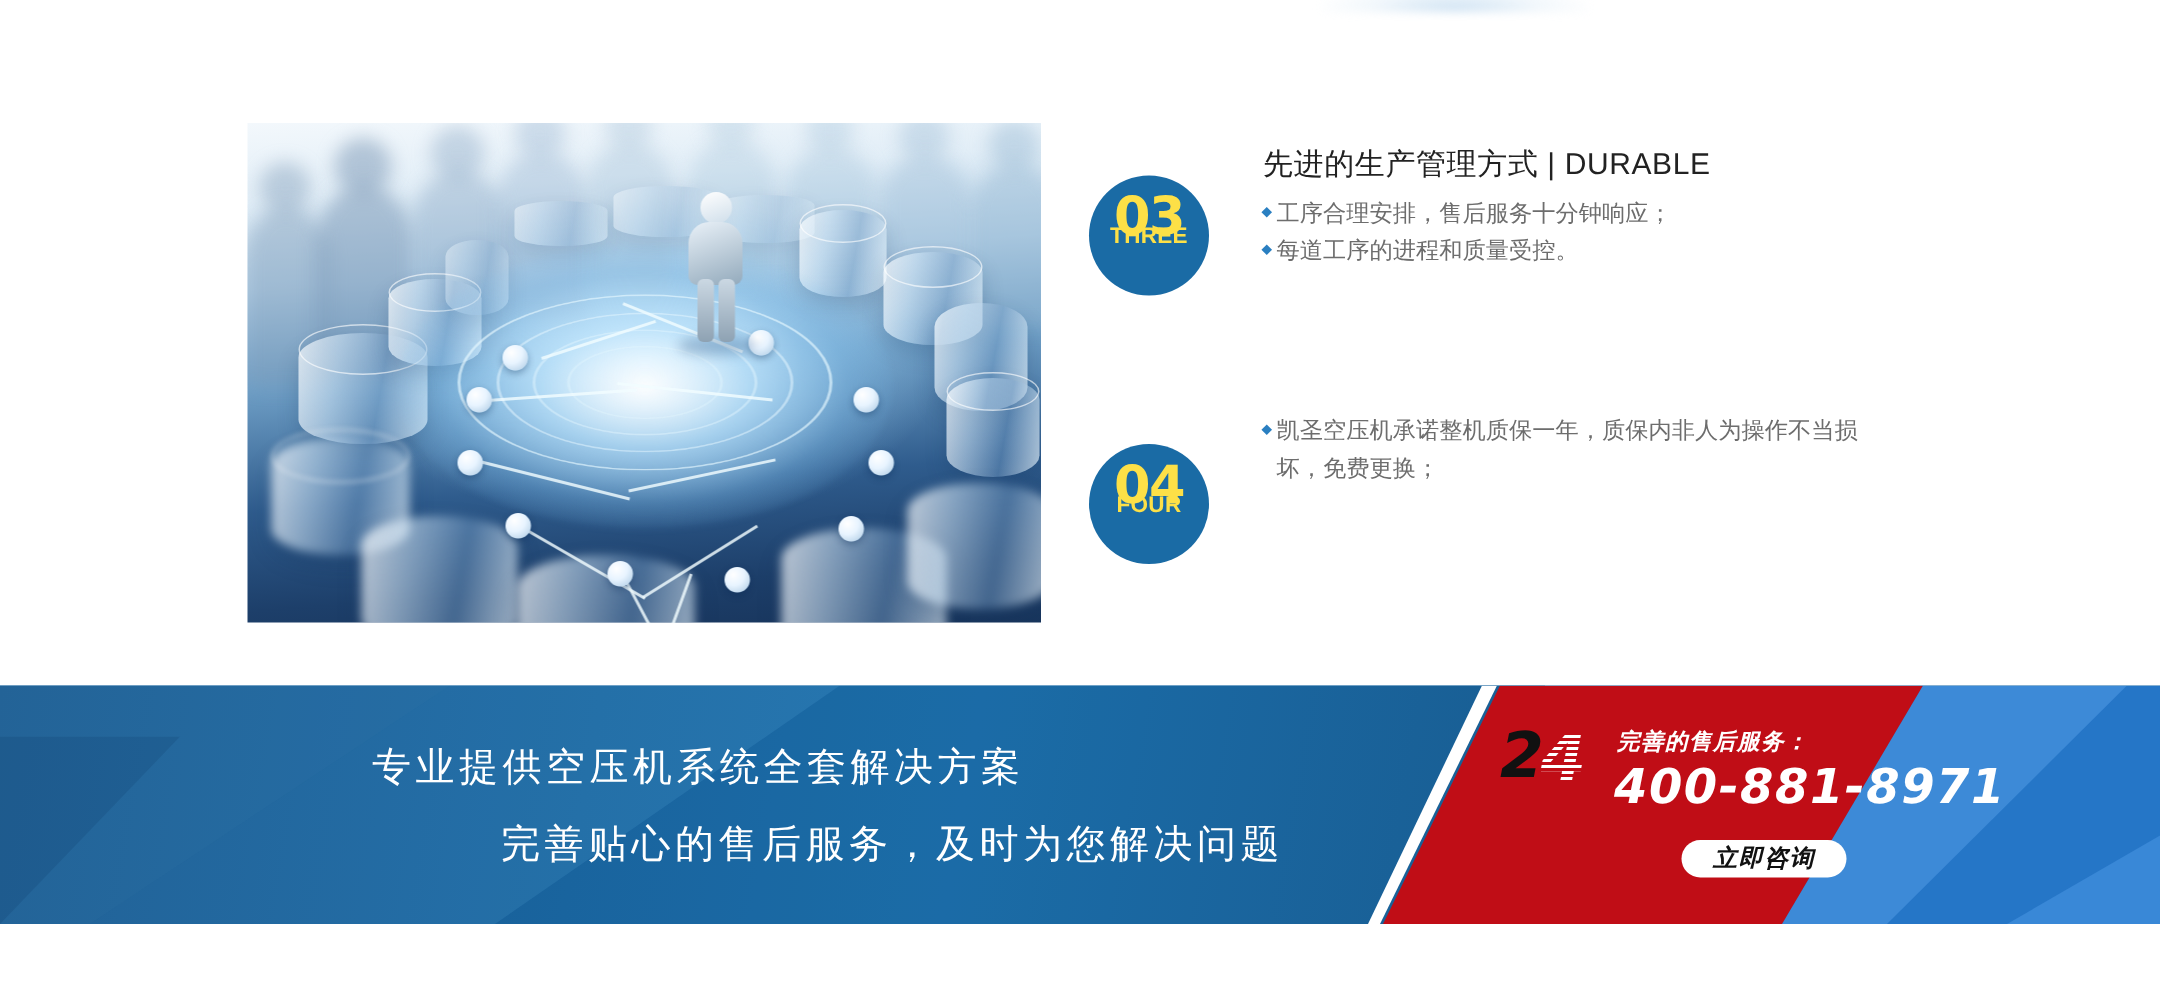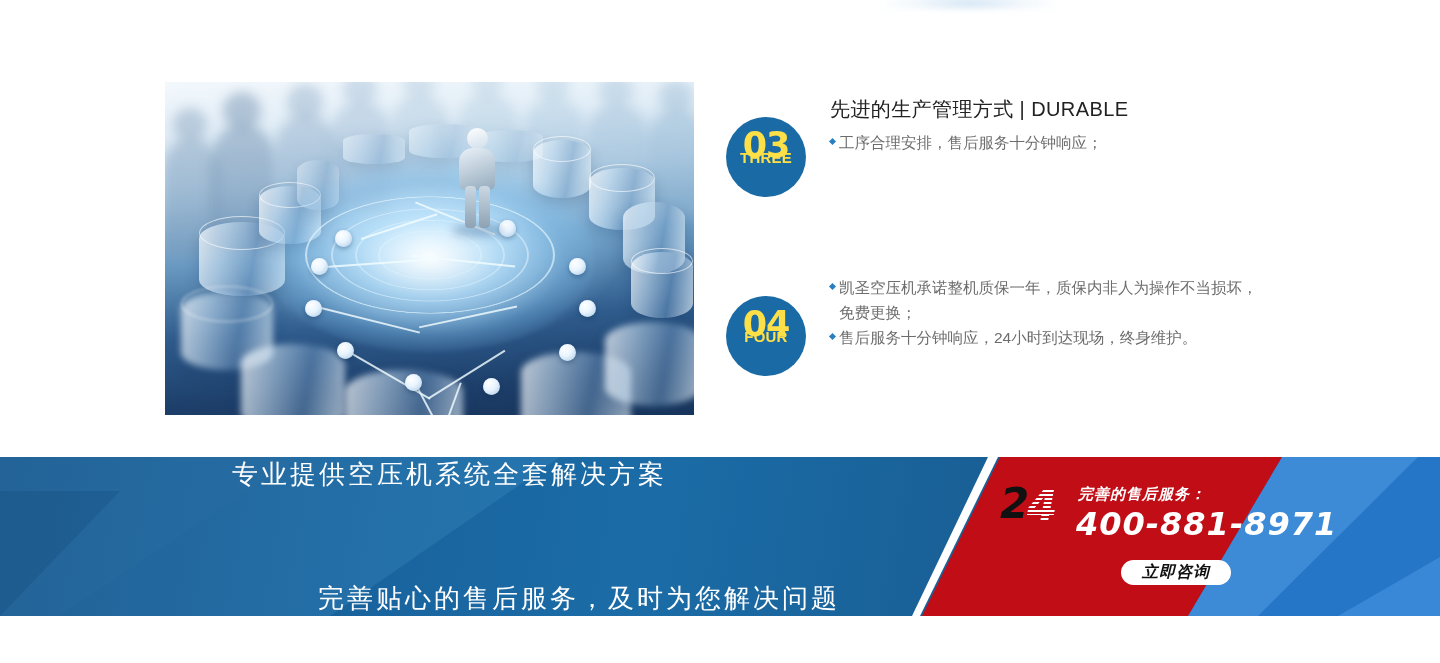--- a/index.html
+++ b/index.html
@@ -96,21 +96,21 @@
   }
   .badge .num{
     position:absolute; left:0; right:0; top:11px; text-align:center;
     font-size:35px; font-weight:bold; letter-spacing:-1px; line-height:1;
     font-family:"DejaVu Sans",sans-serif;
   }
   .badge .word{
     position:absolute; left:0; right:0; top:33px; text-align:center;
     font-size:15px; font-weight:bold; line-height:1; letter-spacing:.2px;
   }
-  .feature-text{ margin-left:24px; padding-top:0; }
+  .feature-text{ margin-left:36px; padding-top:0; }
   .feature-title{
     font-size:20px; color:#222222; letter-spacing:.4px; margin-bottom:7px;
     white-space:nowrap;
   }
   .feature-title .en{ font-weight:normal; }
   .bullet-line{
     font-size:15.5px; color:#6d6d6d; line-height:25px;
     display:flex; align-items:flex-start;
   }
   .dia{
@@ -124,22 +124,23 @@
     position:absolute; left:0; top:457px; width:1440px; height:159px;
     overflow:hidden; background:#1a6ba5;
   }
   .b-facet{ position:absolute; }
   .banner-blue-left{
     position:absolute; left:0; top:0; width:1030px; height:159px;
     background:linear-gradient(100deg,#185b92 0%,#1b6aa5 38%,#1e72af 62%,#1a6399 100%);
   }
   .banner-text{
     position:absolute; left:0; top:0; width:930px; height:159px;
-    display:flex; flex-direction:column; justify-content:space-between;
+    display:flex; flex-direction:column; justify-content:center;
     color:#ffffff;
+    padding-left:16px;
   }
   .banner-line1{
     font-size:26px; letter-spacing:3px; text-align:left;
     padding-left:232px; margin-bottom:16px;
   }
   .banner-line2{
     font-size:26px; letter-spacing:3px; text-align:left;
     padding-left:318px;
   }
 
@@ -305,37 +306,37 @@
     <div class="badge">
       <div class="num">03</div>
       <div class="word">THREE</div>
     </div>
     <div class="feature-text">
       <div class="feature-title"><span>先进的生产管理方式</span><span> | </span><span class="en">DURABLE</span></div>
       <div class="bullet-line">
         <span class="dia"></span>
         <span class="txt">工序合理安排，售后服务十分钟响应；</span>
       </div>
+      <div class="bullet-line">
+        <span class="dia"></span>
+        <span class="txt">每道工序的进程和质量受控。</span>
+      </div>
     </div>
   </div>
 
   <div class="feature-row">
     <div class="badge">
       <div class="num">04</div>
       <div class="word">FOUR</div>
     </div>
     <div class="feature-text">
       <div class="bullet-line">
         <span class="dia"></span>
         <span class="txt">凯圣空压机承诺整机质保一年，质保内非人为操作不当损坏，免费更换；</span>
       </div>
-      <div class="bullet-line">
-        <span class="dia"></span>
-        <span class="txt">售后服务十分钟响应，24小时到达现场，终身维护。</span>
-      </div>
     </div>
   </div>
 
 </div>
 
 <div class="banner">
 
   <div class="banner-blue-left">
     <div class="b-facet" style="left:0;top:0;width:400px;height:159px;background:rgba(255,255,255,.05);clip-path:polygon(0 0,300px 0,60px 159px,0 159px);"></div>
     <div class="b-facet" style="left:0;top:0;width:340px;height:159px;background:rgba(0,30,70,.12);clip-path:polygon(0 34px,120px 34px,0 159px);"></div>

